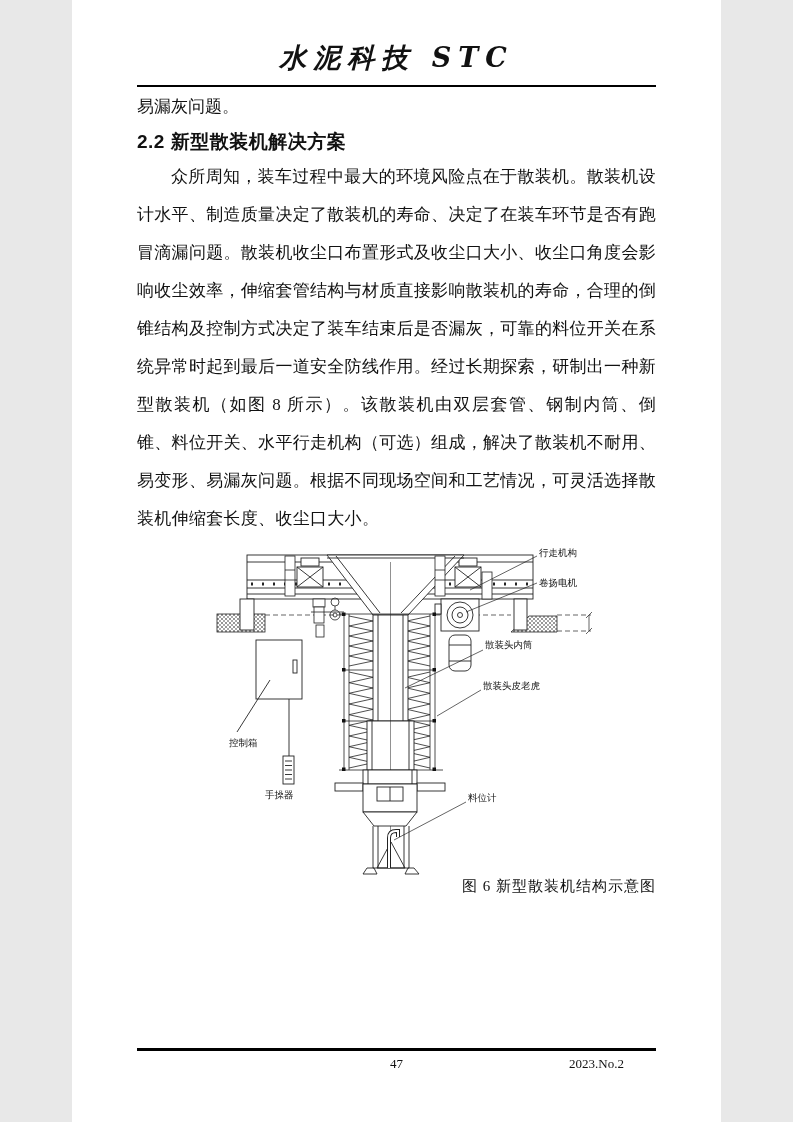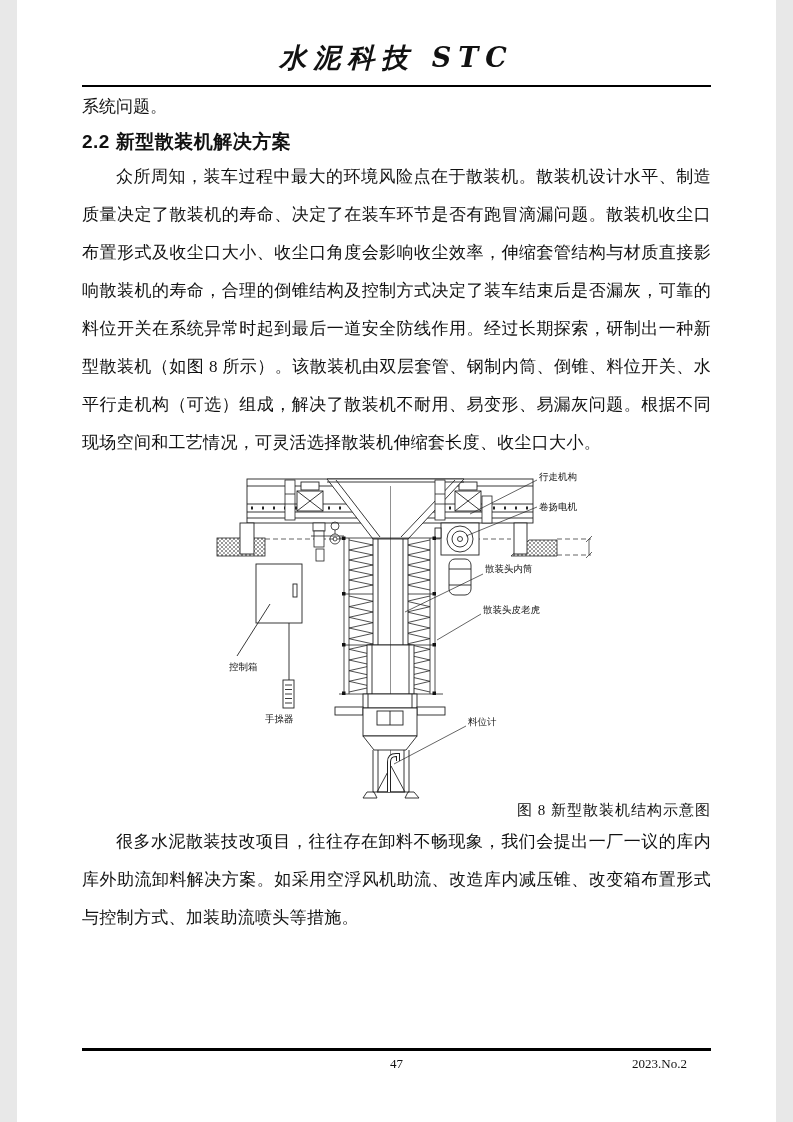--- a/index.html
+++ b/index.html
@@ -1,18 +1,18 @@
 <!DOCTYPE html>
 <html><head>
 <meta charset="utf-8">
 <style>
   html,body{margin:0;padding:0;background:#e8e8e8;}
   .page{
     position:relative;
-    width:759px;height:1122px;
+    width:649px;height:1122px;
     margin:0 auto;
     background:#ffffff;
     color:#111;
     font-family:"Liberation Serif","DejaVu Serif",serif;
     overflow:hidden;
   }
   .header{padding-top:40px;}
   .journal-title{
     text-align:center;
     font-size:27px;
@@ -60,42 +60,42 @@
     left:65px;right:65px;top:1048px;
     border-top:3px solid #000;
     font-family:Liberation Serif, serif;
     font-size:13px;
   }
   .page-number{
     position:absolute;left:50%;transform:translateX(-50%);
     top:5px;
   }
   .issue-number{
-    position:absolute;right:24px;top:5px;
+    position:absolute;right:32px;top:5px;
   }
   svg .lbl{
     font-family:"Liberation Sans","DejaVu Sans",sans-serif;
     font-size:9.5px;
     fill:#111;
     stroke:none;
   }
 </style>
 </head>
 <body>
 
 <div class="page">
 
   <div class="header">
     <div class="journal-title">水泥科技 STC</div>
     <div class="header-rule"></div>
   </div>
 
   <div class="main">
 
-    <p class="carryover">系统问题。</p>
+    <p class="carryover">易漏灰问题。</p>
 
     <h2 class="sec-heading">2.2 新型散装机解决方案</h2>
 
     <p class="body-par">众所周知，装车过程中最大的环境风险点在于散装机。散装机设计水平、制造质量决定了散装机的寿命、决定了在装车环节是否有跑冒滴漏问题。散装机收尘口布置形式及收尘口大小、收尘口角度会影响收尘效率，伸缩套管结构与材质直接影响散装机的寿命，合理的倒锥结构及控制方式决定了装车结束后是否漏灰，可靠的料位开关在系统异常时起到最后一道安全防线作用。经过长期探索，研制出一种新型散装机（如图 8 所示）。该散装机由双层套管、钢制内筒、倒锥、料位开关、水平行走机构（可选）组成，解决了散装机不耐用、易变形、易漏灰问题。根据不同现场空间和工艺情况，可灵活选择散装机伸缩套长度、收尘口大小。</p>
 
     <figure class="figure-block" style="margin:4px 0 0 0;">
       <svg width="440" height="334" viewBox="0 0 440 334">
         <defs>
           <pattern id="stip" width="4" height="4" patternUnits="userSpaceOnUse">
             <rect width="4" height="4" fill="#fff"></rect>
@@ -256,25 +256,24 @@
         </g>
 
         <text class="lbl" x="362" y="14">行走机构</text>
         <text class="lbl" x="362" y="44">卷扬电机</text>
         <text class="lbl" x="308" y="106">散装头内筒</text>
         <text class="lbl" x="306" y="147">散装头皮老虎</text>
         <text class="lbl" x="291" y="259">料位计</text>
         <text class="lbl" x="52" y="204">控制箱</text>
         <text class="lbl" x="88" y="256">手操器</text>
       </svg>
-      <figcaption class="figure-caption">图 8 新型散装机结构示意图</figcaption>
+      <figcaption class="figure-caption">图 6 新型散装机结构示意图</figcaption>
     </figure>
 
 
-    <p class="body-par">很多水泥散装技改项目，往往存在卸料不畅现象，我们会提出一厂一议的库内库外助流卸料解决方案。如采用空浮风机助流、改造库内减压锥、改变箱布置形式与控制方式、加装助流喷头等措施。</p>
 
 
   </div>
 
   <div class="footer">
     <span class="page-number">47</span>
     <span class="issue-number">2023.No.2</span>
   </div>
 
 </div>

